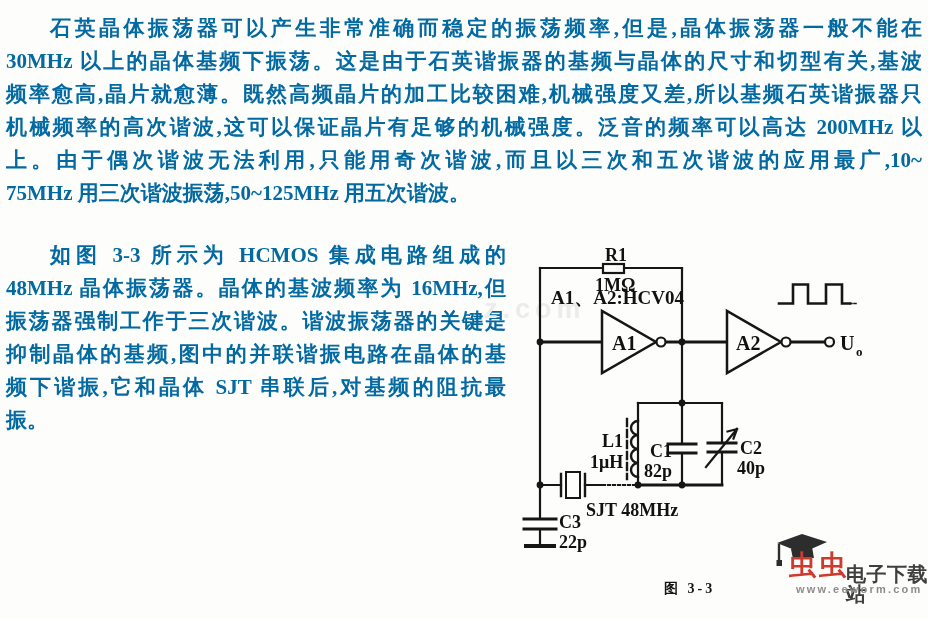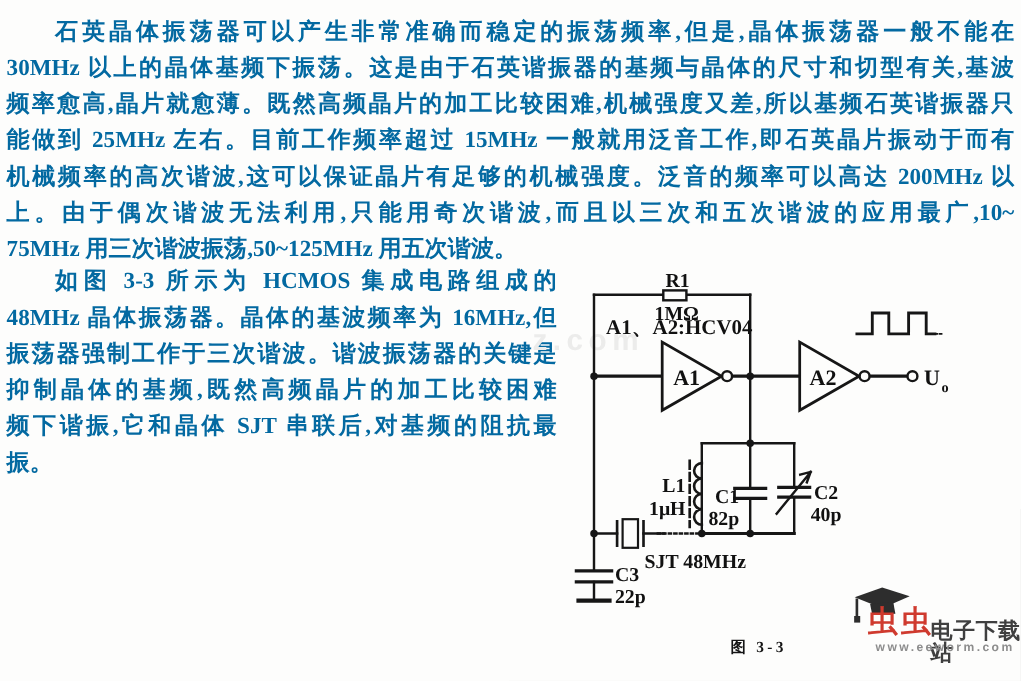--- a/index.html
+++ b/index.html
@@ -34,30 +34,29 @@
 </style>
 </head>
 <body>
 
 <div id="page">
 
   <div id="para1" class="para indent">
       <div class="tline">石英晶体振荡器可以产生非常准确而稳定的振荡频率,但是,晶体振荡器一般不能在</div>
       <div class="tline">30MHz 以上的晶体基频下振荡。这是由于石英谐振器的基频与晶体的尺寸和切型有关,基波</div>
       <div class="tline">频率愈高,晶片就愈薄。既然高频晶片的加工比较困难,机械强度又差,所以基频石英谐振器只</div>
-      <div class="tline">能做到 25MHz 左右。目前工作频率超过 15MHz 一般就用泛音工作,即石英晶片振动于而有</div>
       <div class="tline">机械频率的高次谐波,这可以保证晶片有足够的机械强度。泛音的频率可以高达 200MHz 以</div>
       <div class="tline">上。由于偶次谐波无法利用,只能用奇次谐波,而且以三次和五次谐波的应用最广,10~</div>
       <div class="tline">75MHz 用三次谐波振荡,50~125MHz 用五次谐波。</div>
     </div>
   <div id="para2" class="para indent">
       <div class="tline">如图 3-3 所示为 HCMOS 集成电路组成的</div>
       <div class="tline">48MHz 晶体振荡器。晶体的基波频率为 16MHz,但</div>
       <div class="tline">振荡器强制工作于三次谐波。谐波振荡器的关键是</div>
-      <div class="tline">抑制晶体的基频,既然高频晶片的加工比较困难</div>
+      <div class="tline">抑制晶体的基频,图中的并联谐振电路在晶体的基</div>
       <div class="tline">频下谐振,它和晶体 SJT 串联后,对基频的阻抗最</div>
       <div class="tline">振。</div>
     </div>
 
   <div id="ghost-mark">z.com</div>
 
   <svg id="circuit-svg" viewBox="0 0 928 619">
     <g stroke="#161616" fill="none" stroke-width="2.2" stroke-linecap="square">
 
       <path d="M540 268 H602 M624 268 H682"></path>

